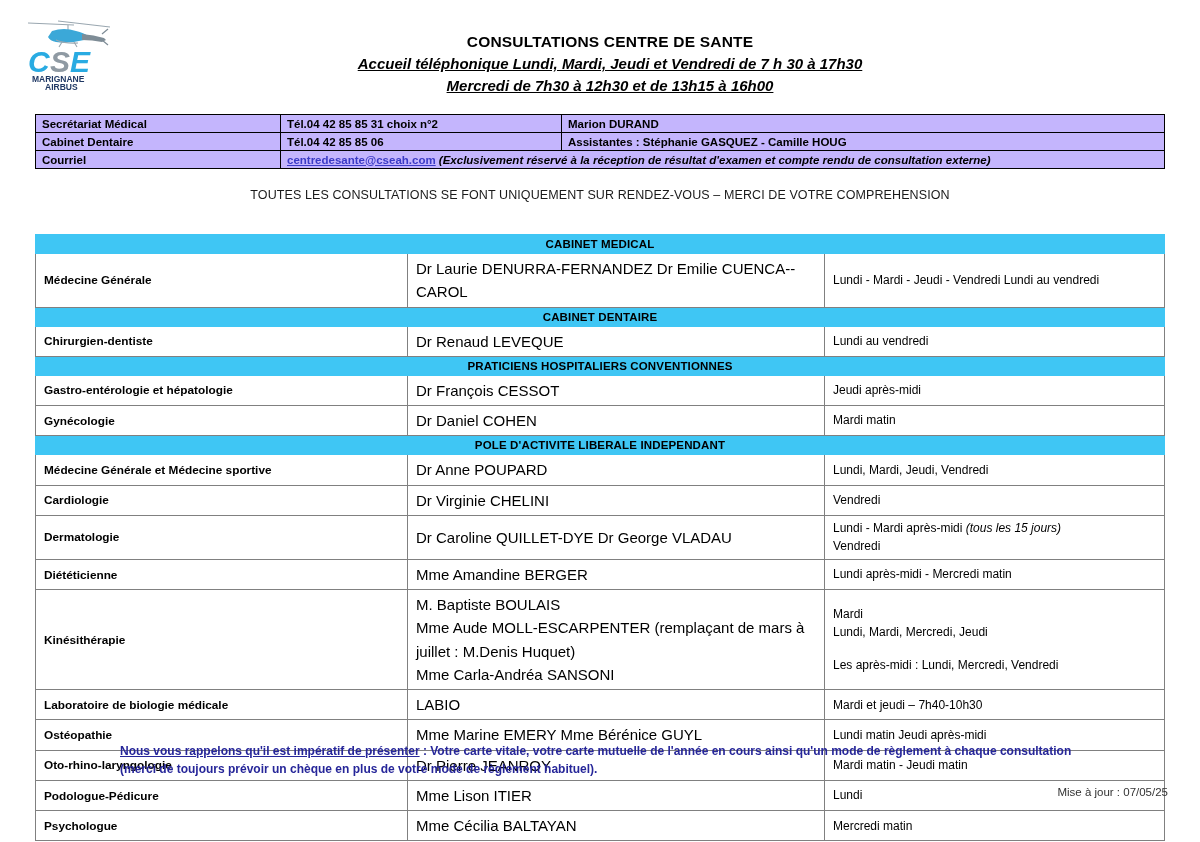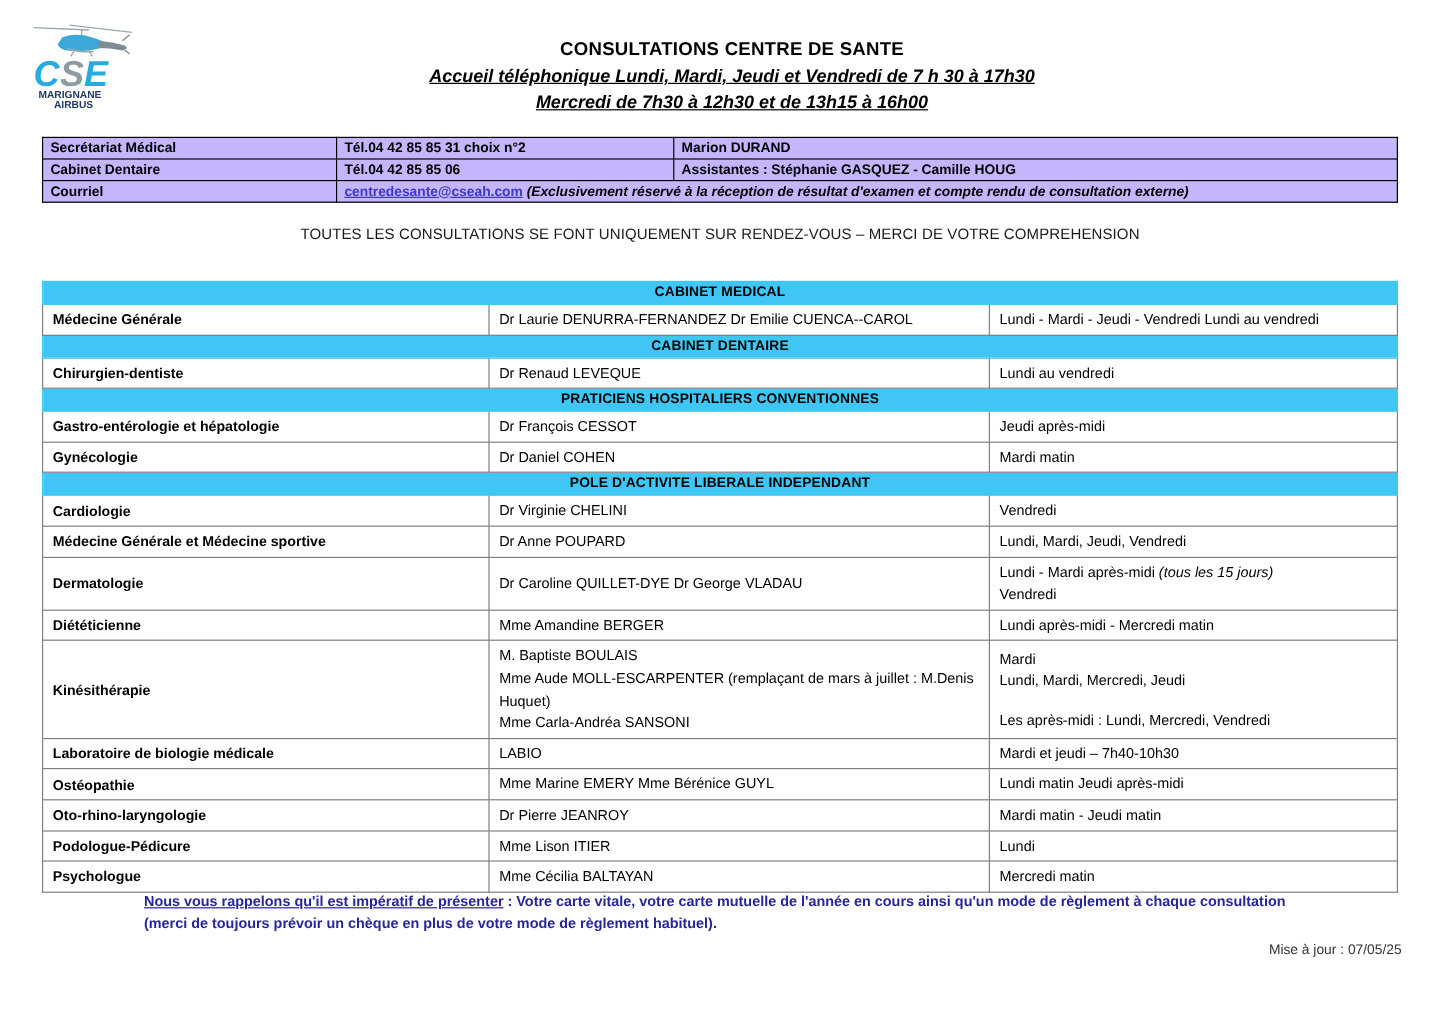--- a/index.html
+++ b/index.html
@@ -51,21 +51,21 @@
     position:absolute;left:35px;top:218px;width:1130px;
     border-collapse:collapse;font-size:12px;margin-top:16px;
   }
   .main-tbl td{border:1px solid #808080;vertical-align:middle;}
   .sec-head{
     background:#3fc6f4;color:#000;font-weight:bold;font-size:11.5px;
     text-align:center;padding:3px 0;letter-spacing:.15px;
     border:1px solid #3fc6f4 !important;
   }
   .m-spec{width:355px;font-weight:bold;font-size:11.8px;padding:5px 8px;}
-  .m-name{width:400px;padding:3px 8px;font-size:12px;line-height:1.55;}
+  .m-name{width:400px;padding:3px 8px;font-size:15px;line-height:1.55;}
   .m-days{padding:3px 8px;font-size:12px;line-height:1.55;}
   .m-name div, .m-days div{white-space:pre-wrap;}
   .blankline{height:14px;}
   .ital{font-style:italic;}
 
   
   .foot{
     position:absolute;left:0;top:742px;width:1200px;
     color:#262699;font-size:12px;font-weight:bold;line-height:1.5;
   }
@@ -167,28 +167,28 @@
     <tr>
       <td class="m-spec">Gynécologie</td>
       <td class="m-name">Dr Daniel COHEN</td>
       <td class="m-days">Mardi matin</td>
     </tr>
 
     <tr>
       <td class="sec-head" colspan="3">POLE D'ACTIVITE LIBERALE INDEPENDANT</td>
     </tr>
     <tr>
+      <td class="m-spec">Médecine Générale et Médecine sportive</td>
+      <td class="m-name">Dr Anne POUPARD</td>
+      <td class="m-days">Lundi, Mardi, Jeudi, Vendredi</td>
+    </tr>
+    <tr>
       <td class="m-spec">Cardiologie</td>
       <td class="m-name">Dr Virginie CHELINI</td>
       <td class="m-days">Vendredi</td>
-    </tr>
-    <tr>
-      <td class="m-spec">Médecine Générale et Médecine sportive</td>
-      <td class="m-name">Dr Anne POUPARD</td>
-      <td class="m-days">Lundi, Mardi, Jeudi, Vendredi</td>
     </tr>
     <tr>
       <td class="m-spec">Dermatologie</td>
       <td class="m-name">Dr Caroline QUILLET-DYE
 Dr George VLADAU</td>
       <td class="m-days">
         <div><span>Lundi - Mardi après-midi </span><span class="ital">(tous les 15 jours)</span></div>
         <div>Vendredi</div>
       </td>
     </tr>

